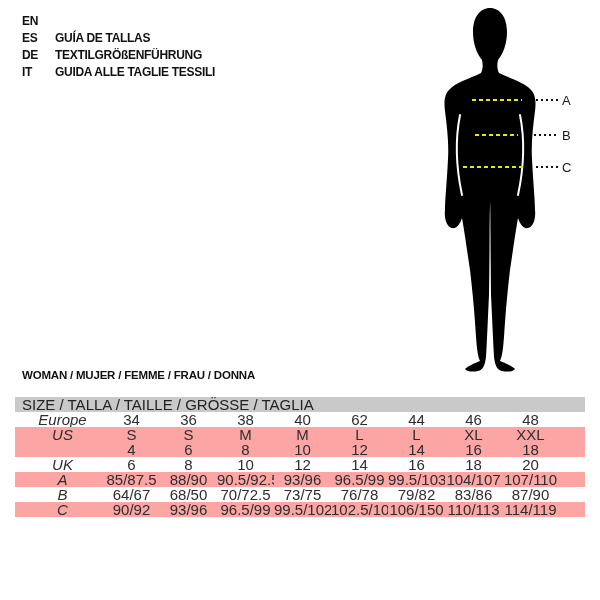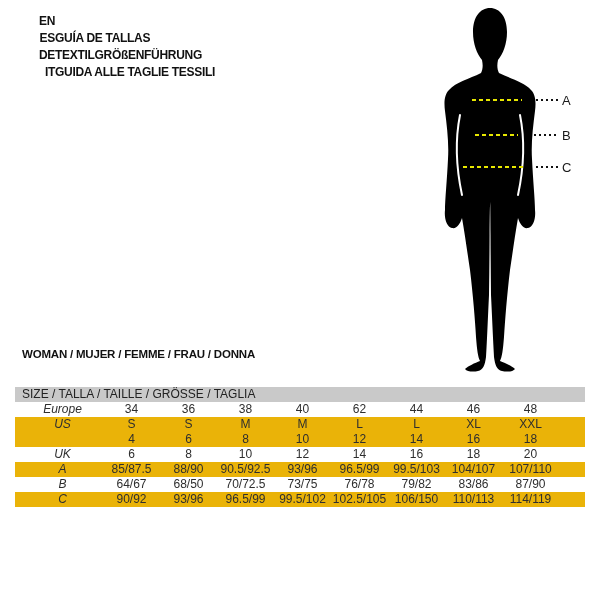--- a/index.html
+++ b/index.html
@@ -2,34 +2,34 @@
 <html><head>
 <meta charset="utf-8">
 <style>
   html,body { margin:0; padding:0; background:#fff; }
   .canvas {
     position:relative; width:600px; height:600px; background:#ffffff;
     font-family:"Liberation Sans", sans-serif; color:#111; overflow:hidden;
   }
   
   .langs { position:absolute; left:22px; top:12px; }
-  .lang-row { display:flex; height:17px; align-items:center;text-align:right; }
+  .lang-row { display:flex; height:17px; align-items:center; }
   .lang-code { width:33px; font-weight:700; font-size:12px; letter-spacing:-0.3px; }
   .lang-label { font-weight:700; font-size:12px; letter-spacing:-0.3px; white-space:nowrap; }
   
   .figure-svg { position:absolute; left:410px; top:0; }
   .marker-letter { font-family:"Liberation Sans", sans-serif; font-size:13px; fill:#1a1a1a; }
   
-  .section-title { position:absolute; left:22px; top:348px; font-size:11.5px; font-weight:700; letter-spacing:-0.2px; }
-  
-  .size-table { position:absolute; left:15px; top:387px; width:570px; border-collapse:collapse; table-layout:fixed; font-size:12px; color:#2e2e2e; }
+  .section-title { position:absolute; left:22px; top:369px; font-size:11.5px; font-weight:700; letter-spacing:-0.2px; }
+  
+  .size-table { position:absolute; left:15px; top:397px; width:570px; border-collapse:collapse; table-layout:fixed; font-size:15px; color:#2e2e2e; }
   .size-table td { height:15px; line-height:15px; padding:0; text-align:center; vertical-align:middle; overflow:hidden; white-space:nowrap; }
   .size-table td.rlabel { text-align:center; padding-left:7px;font-style:italic; }
   .size-table tr.thead td { background:#c9c9c9; text-align:left; padding-left:7px; color:#222; }
-  .size-table tr.shade td { background:#eab308; }
+  .size-table tr.shade td { background:#fca5a5; }
   
   .legend { position:absolute; left:22px; top:543px; }
   .legend-row { height:16px; line-height:16px; font-size:10.8px; font-weight:700; letter-spacing:-0.2px; white-space:nowrap; }
 </style>
 </head>
 <body>
 
 <div class="canvas">
 
   <div class="langs">

